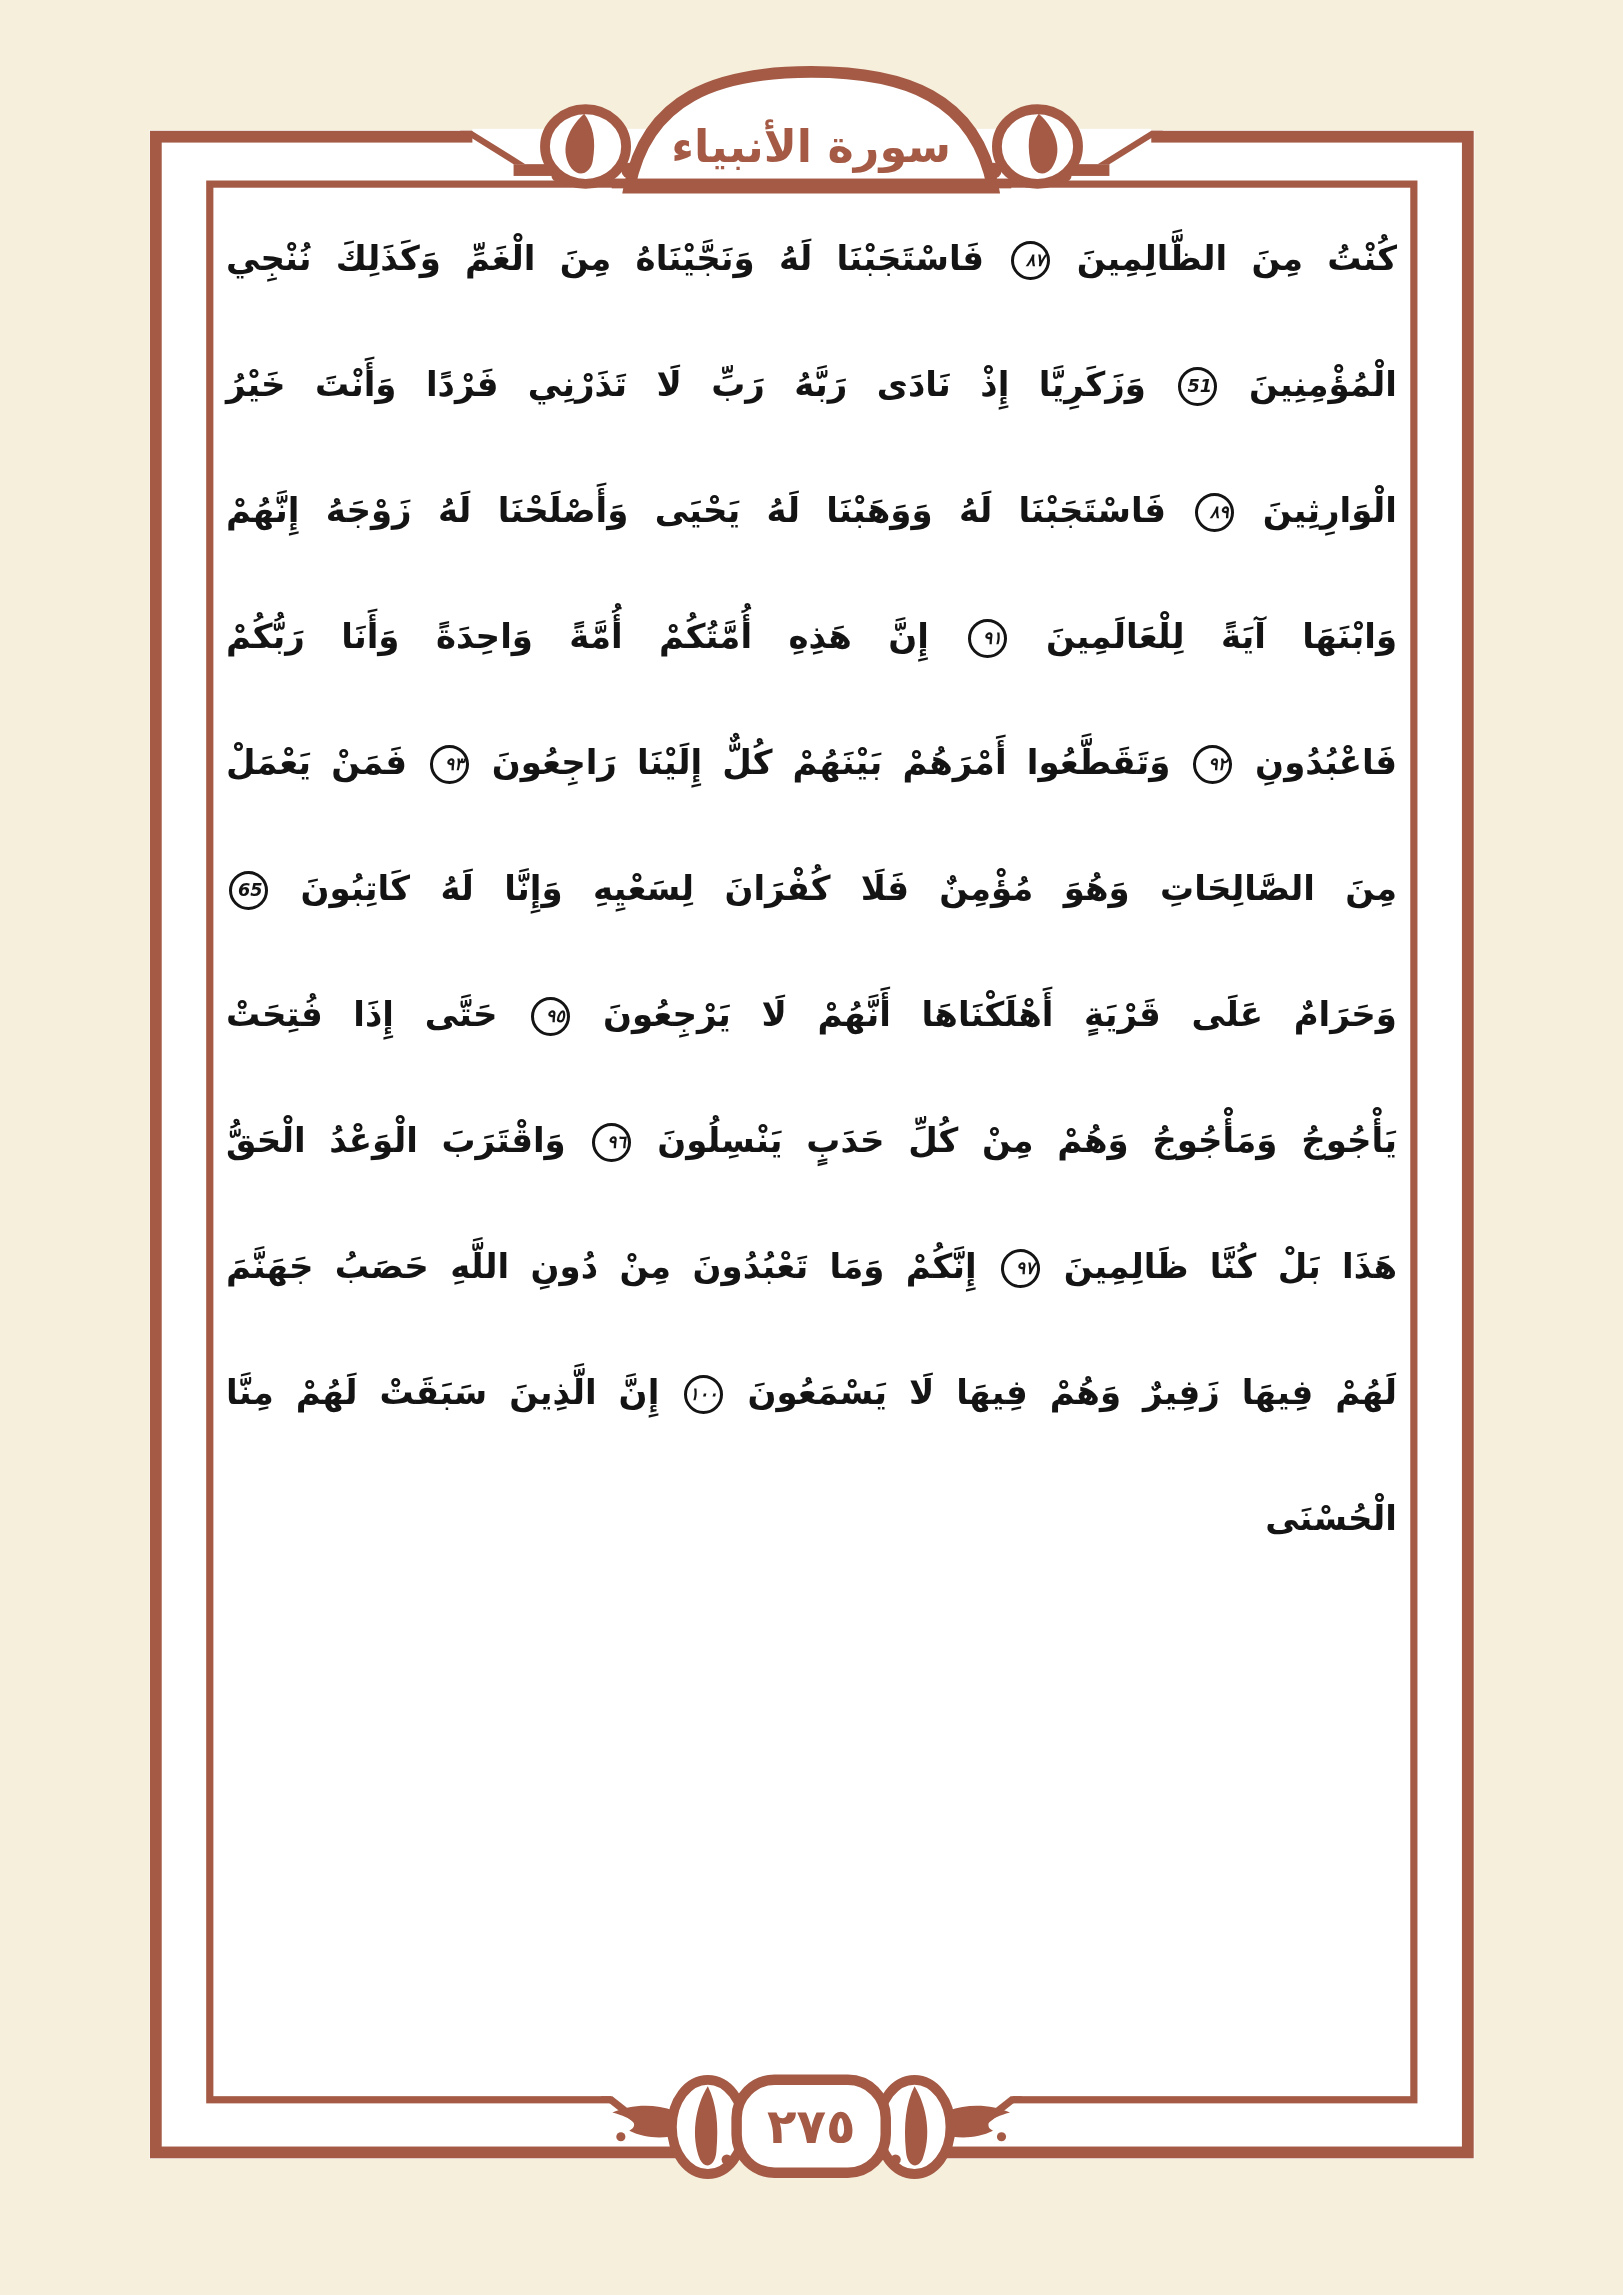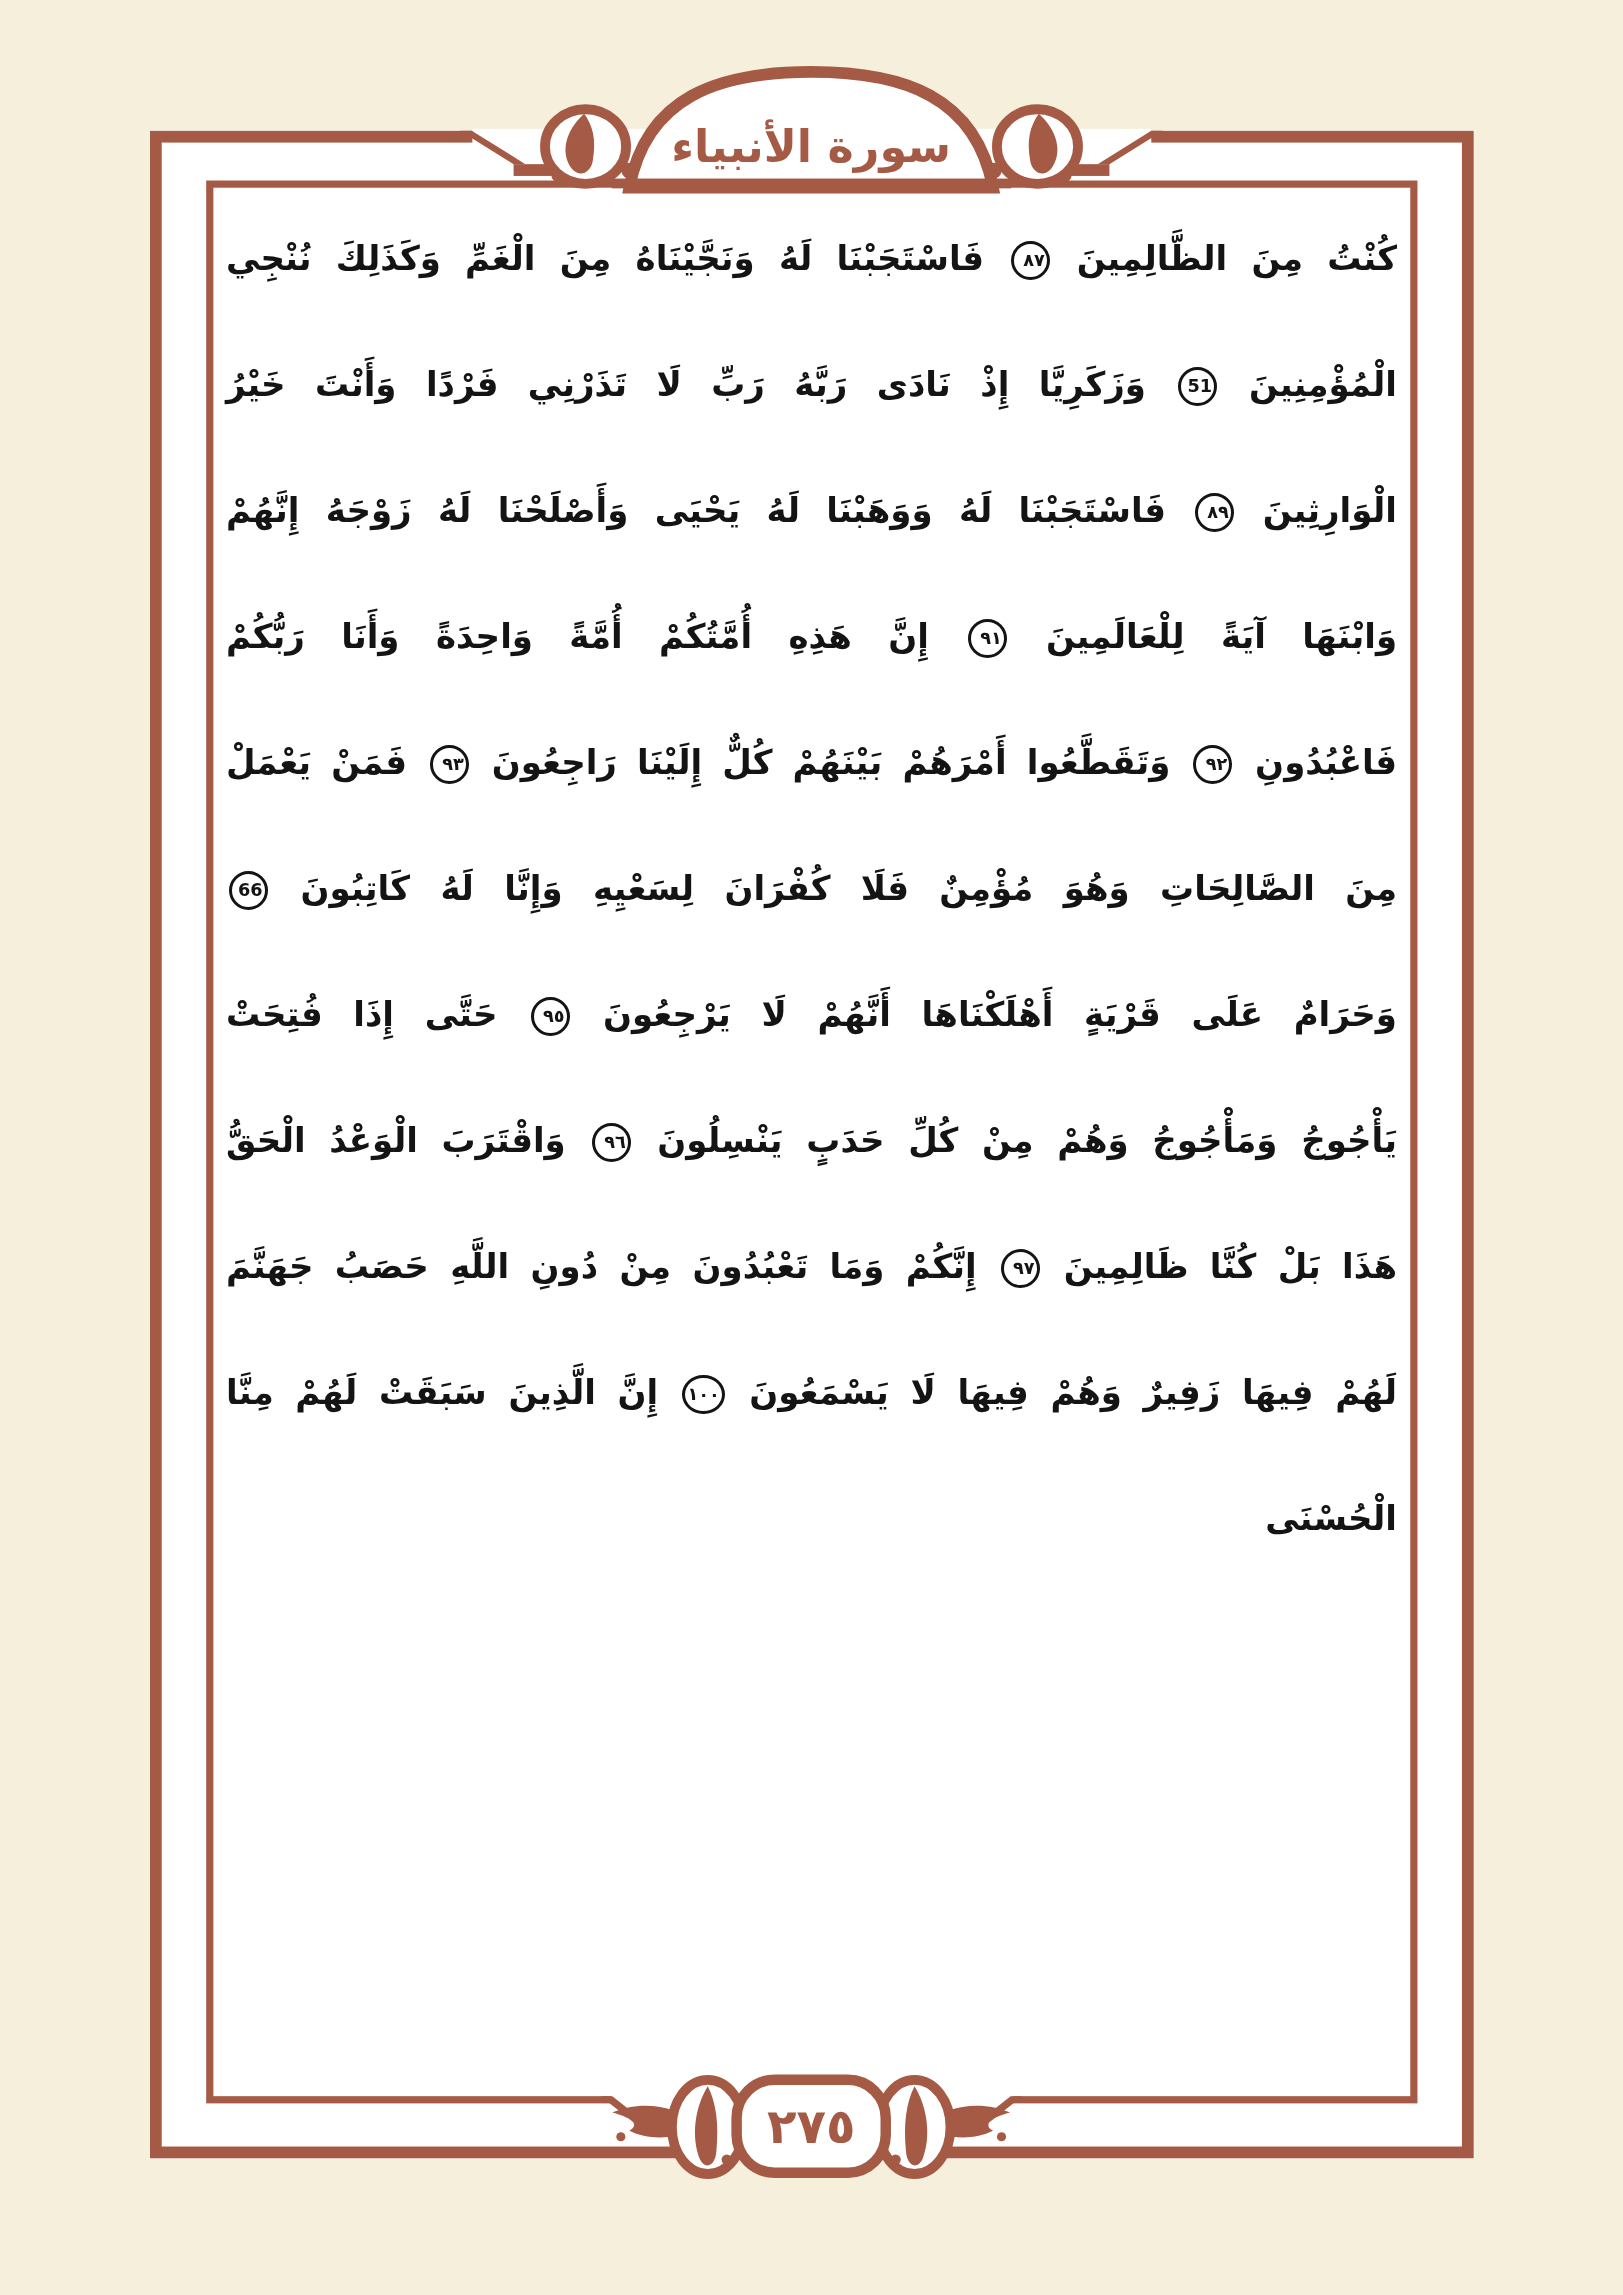--- a/index.html
+++ b/index.html
@@ -59,20 +59,21 @@
     line-height:33px;
     border:3.3px solid var(--ink);
     border-radius:50%;
     text-align:center;
     font-size:17.7px;
     font-weight:bold;
     color:var(--ink);
     vertical-align:middle;
     padding:0 2px;
     margin:0 2.6px;
+    font-style:italic;
   }
 </style>
 </head>
 <body>
 
 <div class="page">
 
   <svg class="frame-svg" viewBox="0 0 2481 3509">
 
     <rect x="228" y="199" width="2026" height="3102" class="ew"></rect>
@@ -123,21 +124,21 @@
     <circle cx="1369" cy="3302" r="8" class="fb"></circle>
     <text x="1240" y="3276" text-anchor="middle" font-size="74" class="svg-title">٢٧٥</text>
   </svg>
 
   <div class="lines">
       <div class="qline"><span class="qtext">كُنْتُ مِنَ الظَّالِمِينَ</span> <span class="ayah">٨٧</span> <span class="qtext">فَاسْتَجَبْنَا لَهُ وَنَجَّيْنَاهُ مِنَ الْغَمِّ وَكَذَلِكَ نُنْجِي</span></div>
       <div class="qline"><span class="qtext">الْمُؤْمِنِينَ</span> <span class="ayah">51</span> <span class="qtext">وَزَكَرِيَّا إِذْ نَادَى رَبَّهُ رَبِّ لَا تَذَرْنِي فَرْدًا وَأَنْتَ خَيْرُ</span></div>
       <div class="qline"><span class="qtext">الْوَارِثِينَ</span> <span class="ayah">٨٩</span> <span class="qtext">فَاسْتَجَبْنَا لَهُ وَوَهَبْنَا لَهُ يَحْيَى وَأَصْلَحْنَا لَهُ زَوْجَهُ إِنَّهُمْ</span></div>
       <div class="qline"><span class="qtext">وَابْنَهَا آيَةً لِلْعَالَمِينَ</span> <span class="ayah">٩١</span> <span class="qtext">إِنَّ هَذِهِ أُمَّتُكُمْ أُمَّةً وَاحِدَةً وَأَنَا رَبُّكُمْ</span></div>
       <div class="qline"><span class="qtext">فَاعْبُدُونِ</span> <span class="ayah">٩٢</span> <span class="qtext">وَتَقَطَّعُوا أَمْرَهُمْ بَيْنَهُمْ كُلٌّ إِلَيْنَا رَاجِعُونَ</span> <span class="ayah">٩٣</span> <span class="qtext">فَمَنْ يَعْمَلْ</span></div>
-      <div class="qline"><span class="qtext">مِنَ الصَّالِحَاتِ وَهُوَ مُؤْمِنٌ فَلَا كُفْرَانَ لِسَعْيِهِ وَإِنَّا لَهُ كَاتِبُونَ</span> <span class="ayah">66</span></div>
+      <div class="qline"><span class="qtext">مِنَ الصَّالِحَاتِ وَهُوَ مُؤْمِنٌ فَلَا كُفْرَانَ لِسَعْيِهِ وَإِنَّا لَهُ كَاتِبُونَ</span> <span class="ayah">65</span></div>
       <div class="qline"><span class="qtext">وَحَرَامٌ عَلَى قَرْيَةٍ أَهْلَكْنَاهَا أَنَّهُمْ لَا يَرْجِعُونَ</span> <span class="ayah">٩٥</span> <span class="qtext">حَتَّى إِذَا فُتِحَتْ</span></div>
       <div class="qline"><span class="qtext">يَأْجُوجُ وَمَأْجُوجُ وَهُمْ مِنْ كُلِّ حَدَبٍ يَنْسِلُونَ</span> <span class="ayah">٩٦</span> <span class="qtext">وَاقْتَرَبَ الْوَعْدُ الْحَقُّ</span></div>
       <div class="qline"><span class="qtext">هَذَا بَلْ كُنَّا ظَالِمِينَ</span> <span class="ayah">٩٧</span> <span class="qtext">إِنَّكُمْ وَمَا تَعْبُدُونَ مِنْ دُونِ اللَّهِ حَصَبُ جَهَنَّمَ</span></div>
       <div class="qline"><span class="qtext">لَهُمْ فِيهَا زَفِيرٌ وَهُمْ فِيهَا لَا يَسْمَعُونَ</span> <span class="ayah">١٠٠</span> <span class="qtext">إِنَّ الَّذِينَ سَبَقَتْ لَهُمْ مِنَّا الْحُسْنَى</span></div>
     </div>
 
 </div>
 
 
 </body></html>

